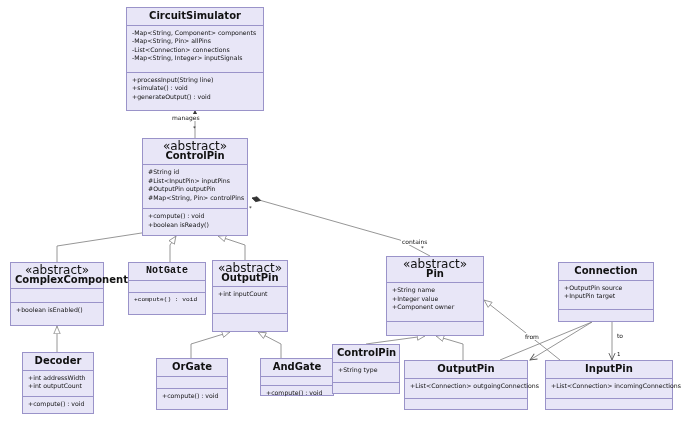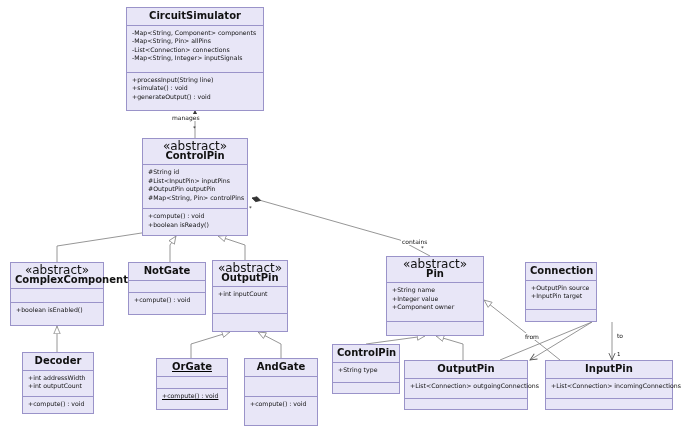--- a/index.html
+++ b/index.html
@@ -208,52 +208,52 @@
     </div>
     <div class="uml-compart">
       <span class="uml-line">+int addressWidth</span>
       <span class="uml-line">+int outputCount</span>
     </div>
     <div class="uml-compart">
       <span class="uml-line">+compute() : void</span>
     </div>
   </div>
 
-  <div class="umlclass" style="left:128px; top:262px; width:78px; height:53px;">
+  <div class="umlclass" style="left:128px; top:262px; width:78px; height:53px;font-family:Liberation Mono, monospace;">
     <div class="uml-head">
       <span class="uml-name">NotGate</span>
     </div>
     <div class="uml-compart" style="min-height:9px;"></div>
     <div class="uml-compart">
       <span class="uml-line">+compute() : void</span>
     </div>
   </div>
 
   <div class="umlclass" style="left:212px; top:260px; width:76px; height:72px;">
     <div class="uml-head">
       <span class="uml-stereo">«abstract»</span>
       <span class="uml-name">OutputPin</span>
     </div>
     <div class="uml-compart">
       <span class="uml-line">+int inputCount</span>
     </div>
     <div class="uml-compart" style="min-height:10px;"></div>
   </div>
 
-  <div class="umlclass" style="left:156px; top:358px; width:72px; height:52px;text-decoration:underline;">
+  <div class="umlclass" style="left:156px; top:358px; width:72px; height:52px;">
     <div class="uml-head">
       <span class="uml-name">OrGate</span>
     </div>
     <div class="uml-compart" style="min-height:9px;"></div>
     <div class="uml-compart">
       <span class="uml-line">+compute() : void</span>
     </div>
   </div>
 
-  <div class="umlclass" style="left:244px; top:358px; width:74px; height:68px;">
+  <div class="umlclass" style="left:260px; top:358px; width:74px; height:38px;">
     <div class="uml-head">
       <span class="uml-name">AndGate</span>
     </div>
     <div class="uml-compart" style="min-height:9px;"></div>
     <div class="uml-compart">
       <span class="uml-line">+compute() : void</span>
     </div>
   </div>
 
   <div class="umlclass" style="left:386px; top:256px; width:98px; height:80px;">
@@ -292,21 +292,21 @@
   <div class="umlclass" style="left:545px; top:360px; width:128px; height:50px;">
     <div class="uml-head">
       <span class="uml-name">InputPin</span>
     </div>
     <div class="uml-compart">
       <span class="uml-line">+List&lt;Connection&gt; incomingConnections</span>
     </div>
     <div class="uml-compart" style="min-height:10px;"></div>
   </div>
 
-  <div class="umlclass" style="left:525px; top:262px; width:72px; height:60px;">
+  <div class="umlclass" style="left:558px; top:262px; width:96px; height:60px;">
     <div class="uml-head">
       <span class="uml-name">Connection</span>
     </div>
     <div class="uml-compart">
       <span class="uml-line">+OutputPin source</span>
       <span class="uml-line">+InputPin target</span>
     </div>
     <div class="uml-compart" style="min-height:10px;"></div>
   </div>
 

